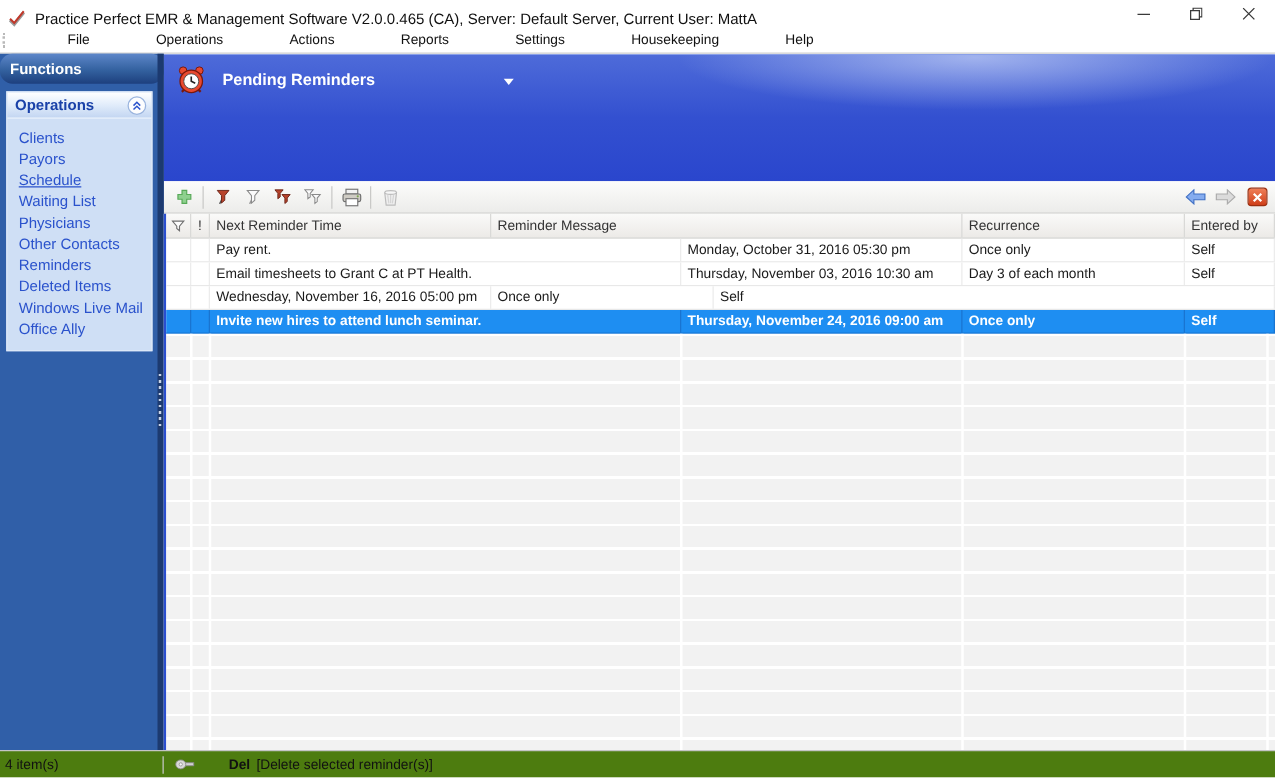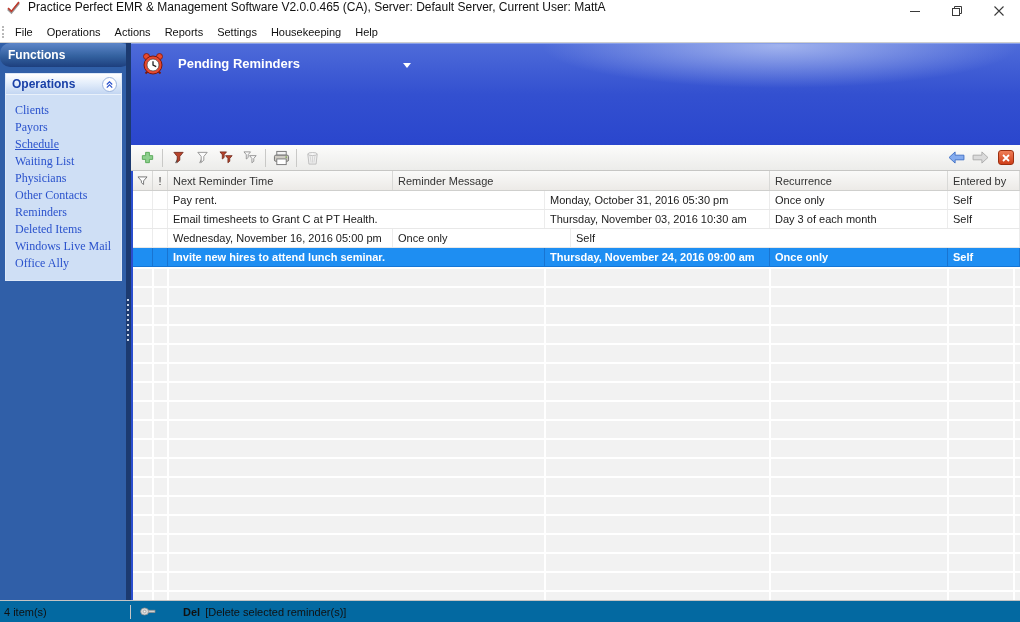--- a/index.html
+++ b/index.html
@@ -1,44 +1,44 @@
 <!DOCTYPE html>
 <html><head>
 <meta charset="utf-8">
 <style>
   * { box-sizing: border-box; margin:0; padding:0; }
   html,body { width:1020px; height:622px; overflow:hidden; }
   body { font-family:"Liberation Sans", sans-serif; background:#fff; }
   .window { width:1020px; height:622px; display:flex; flex-direction:column; }
 
   
-  .titlebar { height:22px; background:#fff; display:flex; align-items:flex-start; padding-left:6px; flex:0 0 auto; }
+  .titlebar { height:22px; background:#fff; display:flex; align-items:flex-end; padding-left:6px; flex:0 0 auto; }
   .app-icon { width:15px; height:15px; flex:0 0 auto; }
   .titlebar-title { font-size:12px; color:#101010; margin-left:7px; flex:1; white-space:nowrap; overflow:hidden; }
   .win-controls { display:flex; height:22px; }
   .win-btn { width:42px; height:22px; display:flex; align-items:center; justify-content:center; }
   .min-glyph { width:10px; height:1px; background:#3a3a3a; display:block; }
 
   
   .menubar { height:21px; background:#fff; border-bottom:1px solid #cfcfcf; display:flex; align-items:center; padding-left:8px; position:relative; flex:0 0 auto; }
   .menu-grip { position:absolute; left:2px; top:4px; bottom:4px; width:0; border-left:2px dotted #b9b9b9; }
-  .menu-item { font-size:11px; color:#111; padding:3px 7px; white-space:nowrap; }
+  .menu-item { font-size:11px; color:#111; padding:3px 7px; white-space:nowrap;margin-left:39px; }
 
   
   .content { flex:1; display:flex; min-height:0; }
 
   
   .sidebar { width:131px; background:#305fa8; display:flex; flex-direction:column; position:relative; flex:0 0 auto; }
   .functions-header { height:24px; background:linear-gradient(180deg,#5d86c9 0%, #33619f 55%, #1d3f7e 100%); color:#fff; font-weight:bold; font-size:12px; display:flex; align-items:center; padding-left:8px; flex:0 0 auto;border-radius:10px; }
   .side-body { flex:1; padding:6px 9px 0 5px; min-height:0; }
   .ops-panel { background:#cfdff5; border:1px solid #dce8f8; }
   .ops-header { height:21px; background:linear-gradient(180deg,#ffffff 0%, #e4eefb 45%, #c3d6f2 100%); display:flex; align-items:center; justify-content:space-between; padding:0 4px 0 6px; border-bottom:1px solid #e9f1fb; }
   .ops-title { color:#1a41a8; font-weight:bold; font-size:12px; }
   .chevron-btn { width:15px; height:15px; border-radius:50%; background:#fdfdfe; border:1px solid #9ab4de; display:flex; align-items:center; justify-content:center; }
-  .side-items { padding:7px 0 8px 9px;font-family:Liberation Serif, serif; }
+  .side-items { padding:7px 0 8px 9px; }
   .side-item { font-size:12px; color:#2a52cc; line-height:17px; white-space:nowrap; }
   .side-item.active { text-decoration:underline; }
   .splitter { position:absolute; right:0; top:0; bottom:0; width:5px; background:#1c3a70; }
   .splitter::after { content:""; position:absolute; left:1px; top:256px; width:2px; height:42px;
       background:repeating-linear-gradient(180deg,#c8d4e8 0 2px, rgba(0,0,0,0) 2px 5px); }
 
   
   .main { flex:1; display:flex; flex-direction:column; min-width:0; }
   .banner { height:102px; flex:0 0 auto; border-top:1px solid #8aa0e8;
       background: radial-gradient(ellipse 340px 60px at 73% 2%, rgba(230,238,255,0.55), rgba(230,238,255,0) 70%),
@@ -67,21 +67,21 @@
   .c4 { width:178px; }
   .c5 { flex:1; }
   .g-row { height:19px; flex:0 0 auto; display:flex; background:#fff; border-bottom:1px solid #e8e8e8; }
   .g-cell { font-size:11px; color:#1a1a1a; display:flex; align-items:center; padding-left:5px; border-right:1px solid #ececec; white-space:nowrap; overflow:hidden; }
   .g-row.selected { background:#1e8ef2; border-bottom-color:#1576d6; }
   .g-row.selected .g-cell { color:#fff; border-right-color:rgba(10,40,110,0.25);font-weight:bold; }
   .grid-empty { flex:1; position:relative; background:repeating-linear-gradient(180deg,#ffffff 0 2px,#f2f2f2 2px 19px); }
   .vline { position:absolute; top:0; bottom:0; width:2px; background:#fff; }
 
   
-  .statusbar { height:22px; flex:0 0 auto; background:#0369a1; border-top:1px solid #c4c4c4; display:flex; align-items:center; font-size:11px; color:#111; }
+  .statusbar { height:22px; flex:0 0 auto; background:#4d7c0f; border-top:1px solid #c4c4c4; display:flex; align-items:center; font-size:11px; color:#111; }
   .sb-left { width:130px; padding-left:4px; flex:0 0 auto; }
   .sb-sep { width:1px; height:14px; background:#c6c6c6; flex:0 0 auto; }
   .sb-hint { display:flex; align-items:center; margin-left:9px; gap:5px; }
   .sb-key { font-weight:bold;padding-left:22px; }
 </style>
 </head>
 <body>
 
 <div class="window">
 

